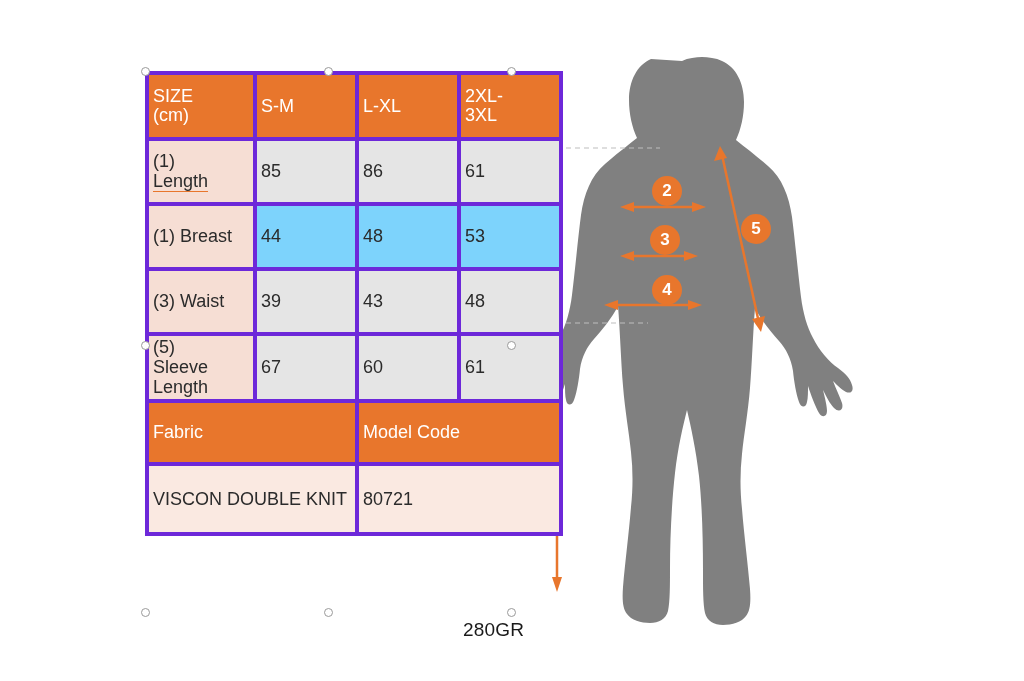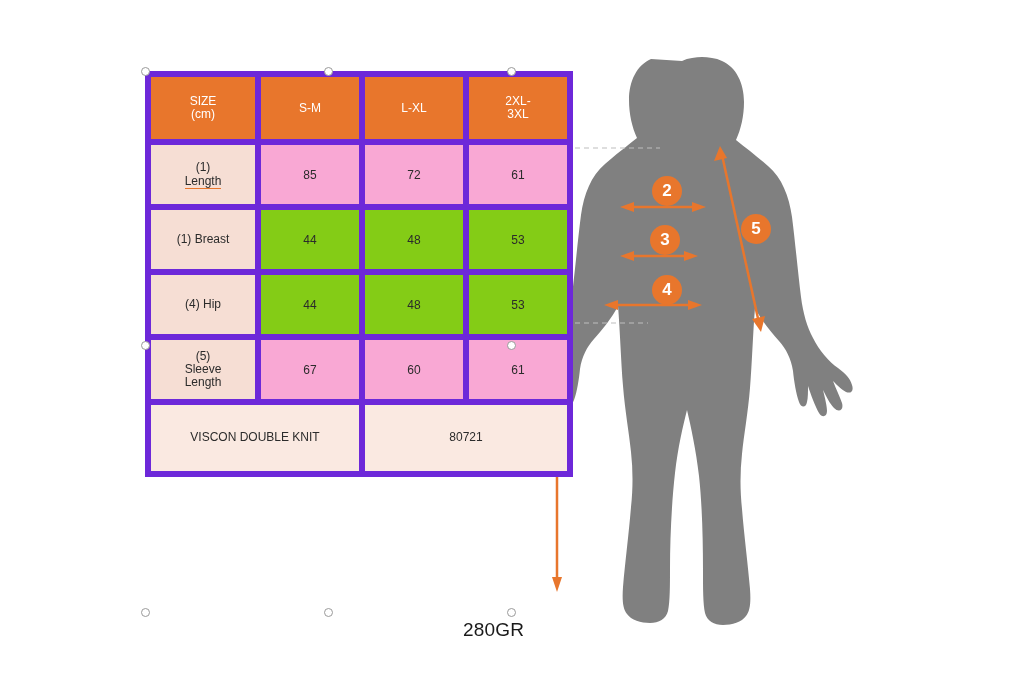--- a/index.html
+++ b/index.html
@@ -25,25 +25,25 @@
   
   #size-table {
     position: absolute;
     left: 145px;
     top: 71px;
     width: 366px;
     border-collapse: collapse;
     table-layout: fixed;
   }
   #size-table td, #size-table th {
-    border: 6px solid #6d28d9;
-    text-align: center;
+    border: 4px solid #6d28d9;
+    text-align: left;
     vertical-align: middle;
     padding: 2px 4px;
-    font-size: 12px;
+    font-size: 18px;
     color: #2b2b2b;
     font-weight: normal;
   }
   .hdr-cell {
     background: #e8762c;
     color: #ffffff !important;
     font-weight: bold;
     font-size: 20px;
     height: 58px;
     line-height: 1.05;
@@ -54,26 +54,26 @@
   .row-label {
     background: #f6ded4;
     font-size: 16px;
     line-height: 1.1;
     color: #262626;
   }
   .row-label.underlined .ul {
     border-bottom: 1px solid #e8762c;
   }
   .val-cell {
-    background: #f9a8d4;
+    background: #e5e5e5;
     font-size: 22px;
     color: #262626;
   }
   .val-cell.alt {
-    background: #84cc16;
+    background: #7dd3fc;
   }
   .data-row { height: 65px; }
 
   .footer-hdr {
     background: #e8762c;
     color: #ffffff !important;
     font-weight: bold;
     font-size: 20px;
     height: 55px;
   }
@@ -204,50 +204,54 @@
       <td class="hdr-cell" style="width:90px;">L-XL</td>
       <td class="hdr-cell" style="width:90px;">2XL-<br>3XL</td>
     </tr>
 
     <tr class="data-row">
       <td class="row-label underlined">
         <span>(1)</span><br>
         <span class="ul">Length</span>
       </td>
       <td class="val-cell">85</td>
-      <td class="val-cell">72</td>
+      <td class="val-cell">86</td>
       <td class="val-cell">61</td>
     </tr>
 
     <tr class="data-row">
       <td class="row-label">(1) Breast</td>
       <td class="val-cell alt">44</td>
       <td class="val-cell alt">48</td>
       <td class="val-cell alt">53</td>
     </tr>
 
-
-    <tr class="data-row">
-      <td class="row-label">(4) Hip</td>
-      <td class="val-cell alt">44</td>
-      <td class="val-cell alt">48</td>
-      <td class="val-cell alt">53</td>
-    </tr>
+    <tr class="data-row">
+      <td class="row-label">(3) Waist</td>
+      <td class="val-cell">39</td>
+      <td class="val-cell">43</td>
+      <td class="val-cell">48</td>
+    </tr>
+
 
     <tr class="data-row">
       <td class="row-label">
         <span>(5)</span><br>
         <span>Sleeve</span><br>
         <span>Length</span>
       </td>
       <td class="val-cell">67</td>
       <td class="val-cell">60</td>
       <td class="val-cell">61</td>
     </tr>
 
+    <tr>
+      <td class="footer-hdr" colspan="2">Fabric</td>
+      <td class="footer-hdr" colspan="2">Model Code</td>
+    </tr>
 
     <tr>
       <td class="footer-val" colspan="2">VISCON DOUBLE KNIT</td>
       <td class="footer-val" colspan="2">80721</td>
     </tr>
   </tbody>
     </table>
 
   <div class="handle" style="left:141px;top:67px;"></div>
   <div class="handle" style="left:324px;top:67px;"></div>

